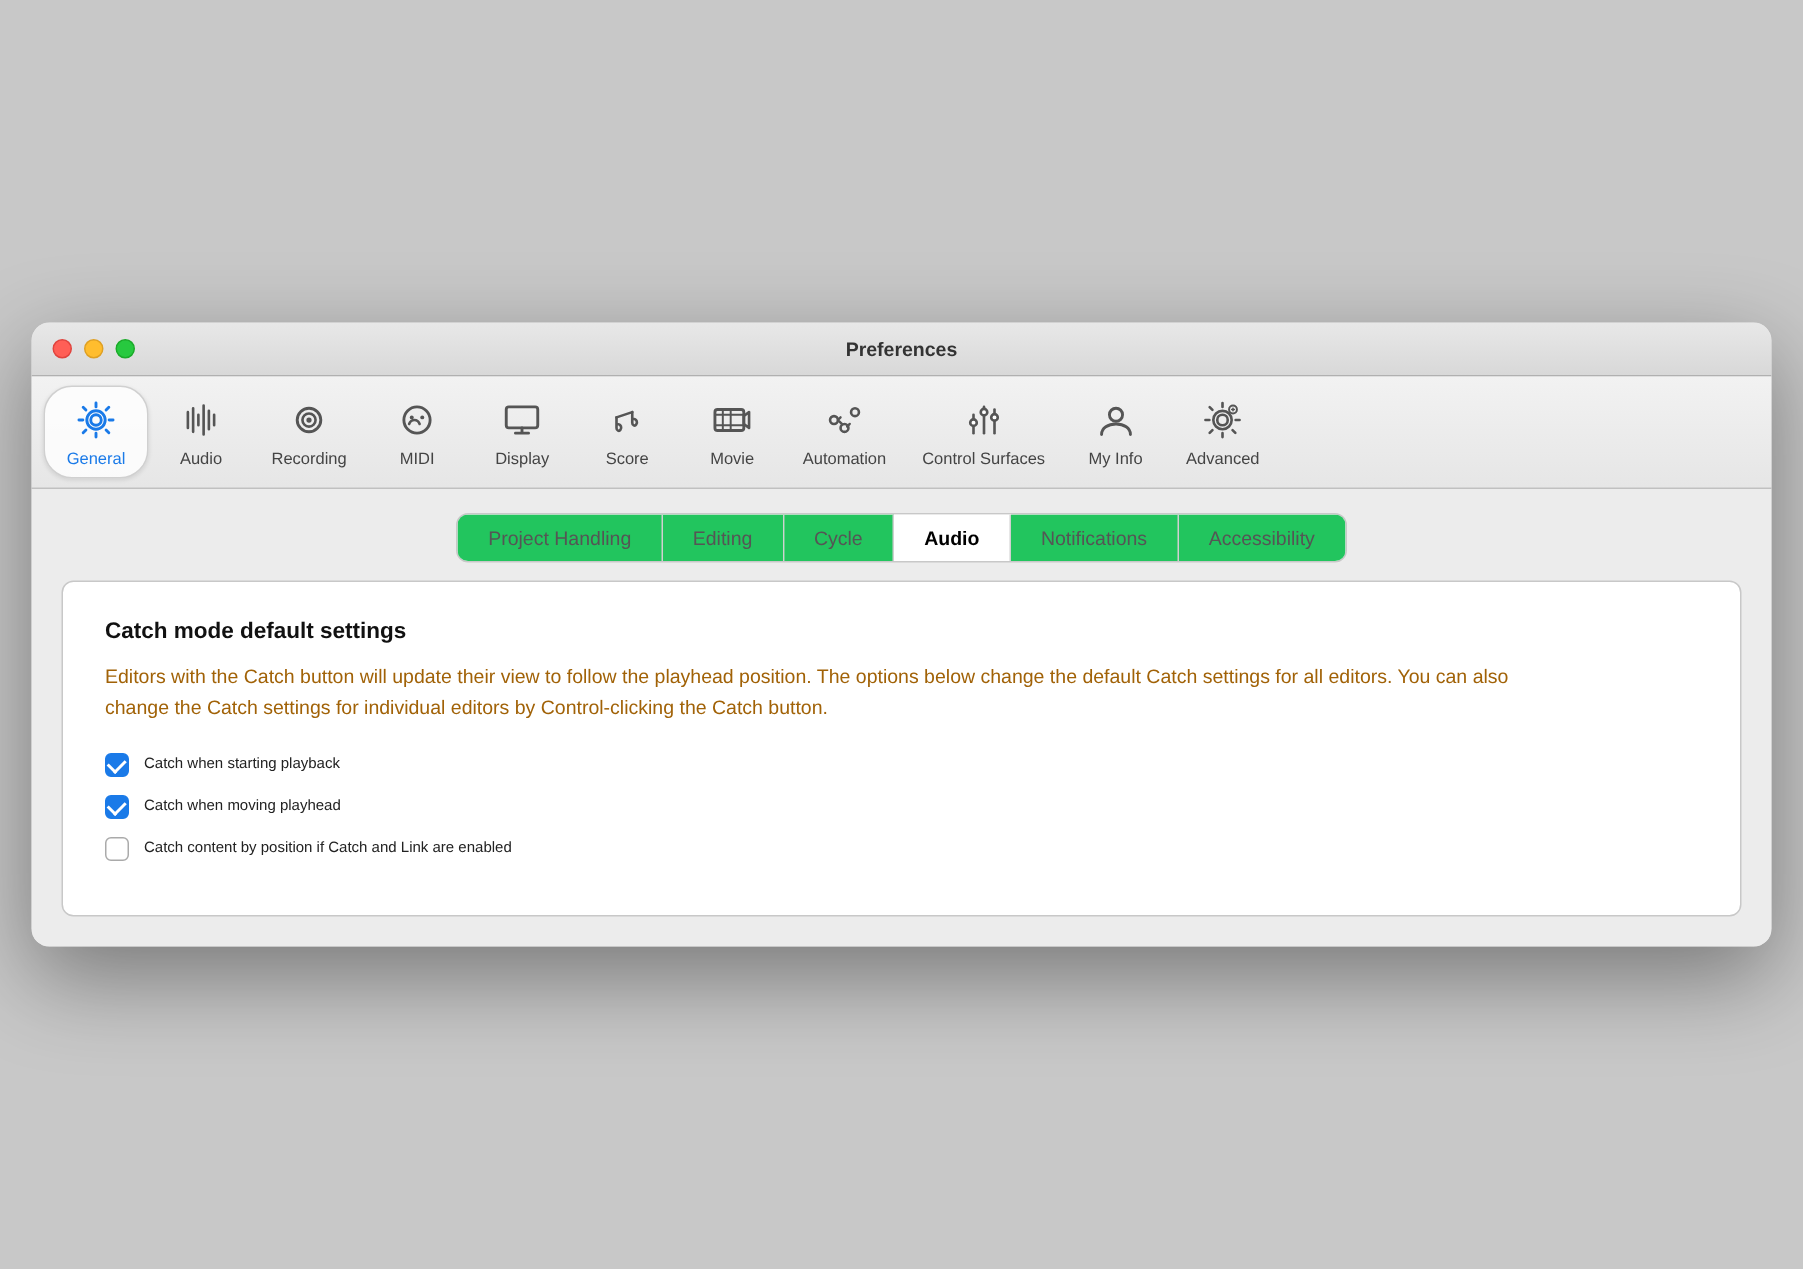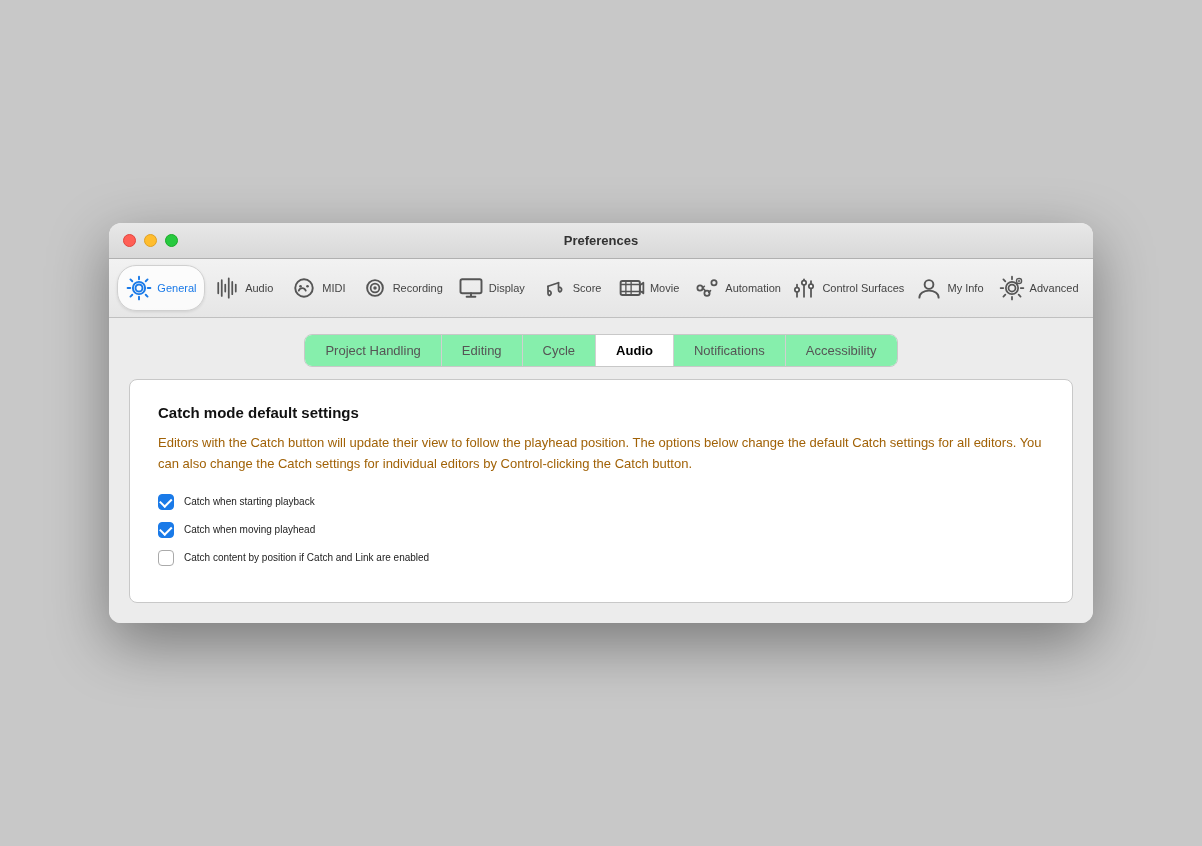--- a/index.html
+++ b/index.html
@@ -9,21 +9,21 @@
       background: #c8c8c8;
       display: flex;
       justify-content: center;
       align-items: center;
       width: 1202px;
       height: 846px;
       overflow: hidden;
     }
 
     .window {
-      width: 984px;
+      width: 1160px;
       background: #ececec;
       border-radius: 12px;
       box-shadow: 0 20px 60px rgba(0,0,0,0.4);
       overflow: hidden;
       display: flex;
       flex-direction: column;
     }
 
     
     .titlebar {
@@ -63,21 +63,21 @@
     .toolbar {
       background: linear-gradient(to bottom, #f2f2f2, #e6e6e6);
       border-bottom: 1px solid #c0c0c0;
       display: flex;
       align-items: center;
       padding: 6px 8px;
       gap: 0;
     }
     .toolbar-item {
       display: flex;
-      flex-direction: row;
+      flex-direction: column;
       align-items: center;
       justify-content: center;
       padding: 6px 12px;
       border-radius: 19px;
       cursor: pointer;
       min-width: 70px;
       gap: 4px;
     }
     .toolbar-item.active {
       background: rgba(255,255,255,0.8);
@@ -139,21 +139,21 @@
     }
     .subtab:last-child {
       border-right: none;
     }
     .subtab.active {
       background: #fff;
       font-weight: 600;
       color: #000;
     }
     .subtab:not(.active) {
-      background: #86efac;
+      background: #22c55e;
       color: #555;
     }
 
     
     .panel {
       background: #fff;
       border: 1px solid #c8c8c8;
       border-radius: 8px;
       padding: 24px 28px;
       flex: 1;
@@ -246,38 +246,38 @@
         <svg class="icon-svg" viewBox="0 0 32 32" fill="none" xmlns="http://www.w3.org/2000/svg">
           <path d="M6 10v12M10 7v18M14 12v8M18 5v22M22 9v14M26 12v8" stroke="#555" stroke-width="2" stroke-linecap="round"></path>
         </svg>
       </div>
       <span class="toolbar-label">Audio</span>
     </div>
 
     <div class="toolbar-item">
       <div class="toolbar-icon">
         <svg class="icon-svg" viewBox="0 0 32 32" fill="none" xmlns="http://www.w3.org/2000/svg">
+          <circle cx="16" cy="16" r="9" stroke="#555" stroke-width="2.2"></circle>
+          <circle cx="16" cy="16" r="5" stroke="#555" stroke-width="2"></circle>
+          <circle cx="16" cy="16" r="2" fill="#555"></circle>
+        </svg>
+      </div>
+      <span class="toolbar-label">Recording</span>
+    </div>
+
+    <div class="toolbar-item">
+      <div class="toolbar-icon">
+        <svg class="icon-svg" viewBox="0 0 32 32" fill="none" xmlns="http://www.w3.org/2000/svg">
           <circle cx="16" cy="16" r="10" stroke="#555" stroke-width="2.2"></circle>
           <path d="M10 19c1.5-4 6.5-4 8 0" stroke="#555" stroke-width="2" stroke-linecap="round"></path>
           <circle cx="12" cy="14" r="1.5" fill="#555"></circle>
           <circle cx="20" cy="14" r="1.5" fill="#555"></circle>
         </svg>
       </div>
       <span class="toolbar-label">MIDI</span>
-    </div>
-
-    <div class="toolbar-item">
-      <div class="toolbar-icon">
-        <svg class="icon-svg" viewBox="0 0 32 32" fill="none" xmlns="http://www.w3.org/2000/svg">
-          <circle cx="16" cy="16" r="9" stroke="#555" stroke-width="2.2"></circle>
-          <circle cx="16" cy="16" r="5" stroke="#555" stroke-width="2"></circle>
-          <circle cx="16" cy="16" r="2" fill="#555"></circle>
-        </svg>
-      </div>
-      <span class="toolbar-label">Recording</span>
     </div>
 
     <div class="toolbar-item">
       <div class="toolbar-icon">
         <svg class="icon-svg" viewBox="0 0 32 32" fill="none" xmlns="http://www.w3.org/2000/svg">
           <rect x="4" y="6" width="24" height="16" rx="2" stroke="#555" stroke-width="2.2"></rect>
           <path d="M11 26h10M16 22v4" stroke="#555" stroke-width="2.2" stroke-linecap="round"></path>
         </svg>
       </div>
       <span class="toolbar-label">Display</span>

